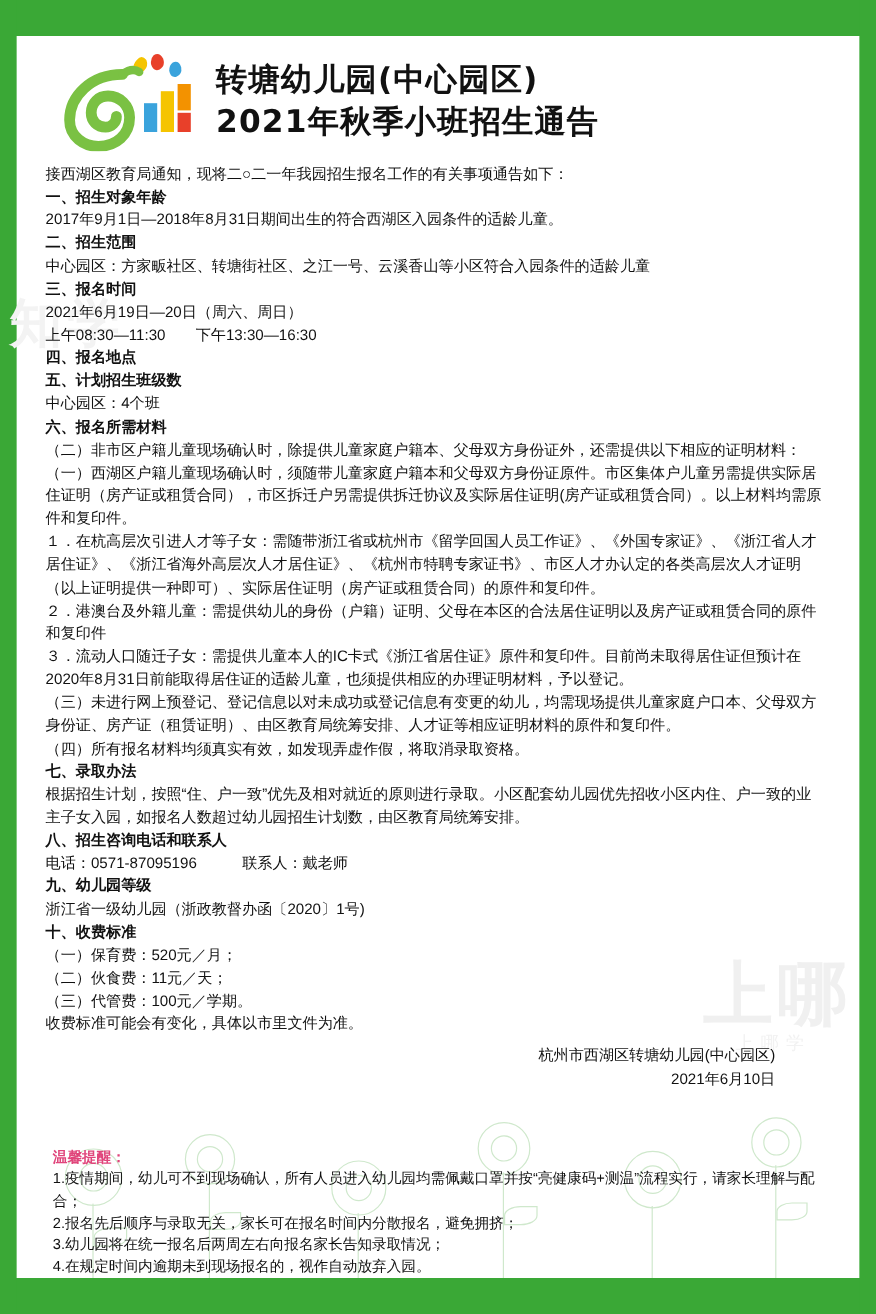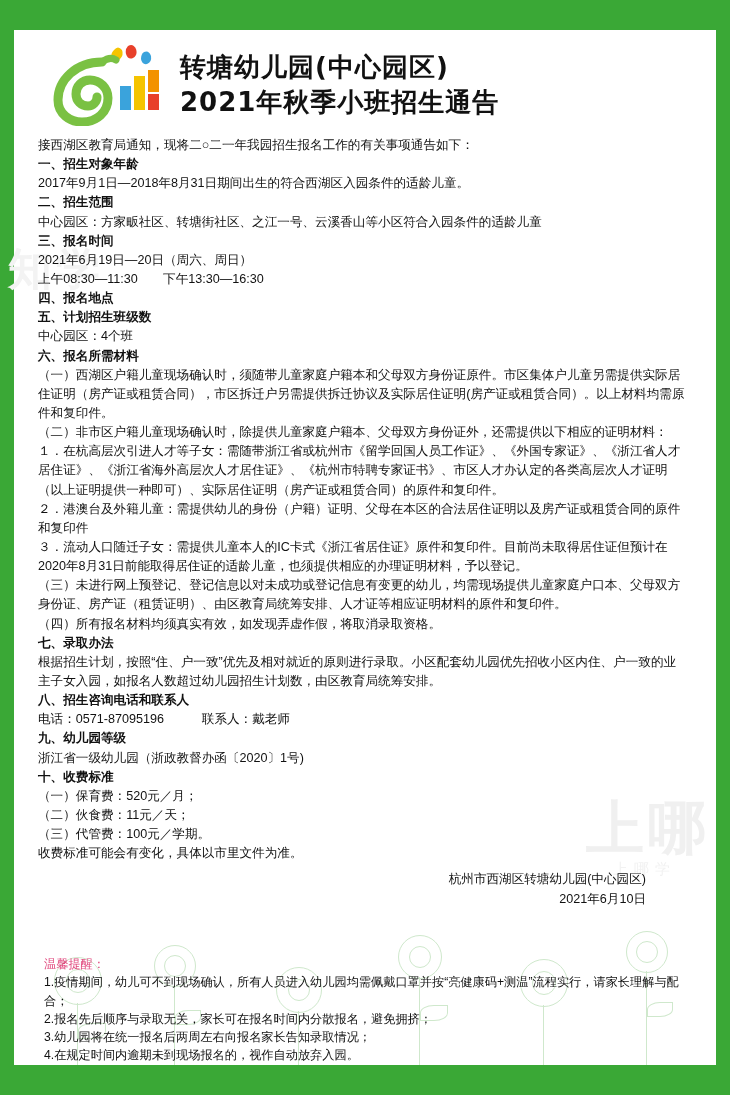--- a/index.html
+++ b/index.html
@@ -62,21 +62,21 @@
   .content p{margin:0;}
   .lead{margin-bottom:1px;}
   .sec{font-weight:bold;}
   .sign{
     margin-top:6px;text-align:right;padding-right:40px;line-height:1.6;
   }
   .tips{
     position:absolute;left:30px;top:925px;width:640px;
     font-size:12.2px;color:#111;line-height:1.5;
   }
-  .tips-title{color:#e0457b;font-weight:normal;}
+  .tips-title{color:#e0457b;font-weight:bold;}
   .tips p{margin:0;}
 </style>
 </head>
 <body>
 
 <div class="poster">
   <div class="frame-top"></div>
   <div class="frame-bottom"></div>
   <div class="frame-left"></div>
   <div class="frame-right"></div>
@@ -151,22 +151,22 @@
       <p class="sec">三、报名时间</p>
       <p>2021年6月19日—20日（周六、周日）</p>
       <p>上午08:30—11:30　　下午13:30—16:30</p>
 
       <p class="sec">四、报名地点</p>
 
       <p class="sec">五、计划招生班级数</p>
       <p>中心园区：4个班</p>
 
       <p class="sec">六、报名所需材料</p>
+      <p>（二）非市区户籍儿童现场确认时，除提供儿童家庭户籍本、父母双方身份证外，还需提供以下相应的证明材料：</p>
       <p>（一）西湖区户籍儿童现场确认时，须随带儿童家庭户籍本和父母双方身份证原件。市区集体户儿童另需提供实际居住证明（房产证或租赁合同），市区拆迁户另需提供拆迁协议及实际居住证明(房产证或租赁合同）。以上材料均需原件和复印件。</p>
-      <p>（二）非市区户籍儿童现场确认时，除提供儿童家庭户籍本、父母双方身份证外，还需提供以下相应的证明材料：</p>
       <p>１．在杭高层次引进人才等子女：需随带浙江省或杭州市《留学回国人员工作证》、《外国专家证》、《浙江省人才居住证》、《浙江省海外高层次人才居住证》、《杭州市特聘专家证书》、市区人才办认定的各类高层次人才证明（以上证明提供一种即可）、实际居住证明（房产证或租赁合同）的原件和复印件。</p>
       <p>２．港澳台及外籍儿童：需提供幼儿的身份（户籍）证明、父母在本区的合法居住证明以及房产证或租赁合同的原件和复印件</p>
       <p>３．流动人口随迁子女：需提供儿童本人的IC卡式《浙江省居住证》原件和复印件。目前尚未取得居住证但预计在2020年8月31日前能取得居住证的适龄儿童，也须提供相应的办理证明材料，予以登记。</p>
       <p>（三）未进行网上预登记、登记信息以对未成功或登记信息有变更的幼儿，均需现场提供儿童家庭户口本、父母双方身份证、房产证（租赁证明）、由区教育局统筹安排、人才证等相应证明材料的原件和复印件。</p>
       <p>（四）所有报名材料均须真实有效，如发现弄虚作假，将取消录取资格。</p>
 
       <p class="sec">七、录取办法</p>
       <p>根据招生计划，按照“住、户一致”优先及相对就近的原则进行录取。小区配套幼儿园优先招收小区内住、户一致的业主子女入园，如报名人数超过幼儿园招生计划数，由区教育局统筹安排。</p>
 
       <p class="sec">八、招生咨询电话和联系人</p>

